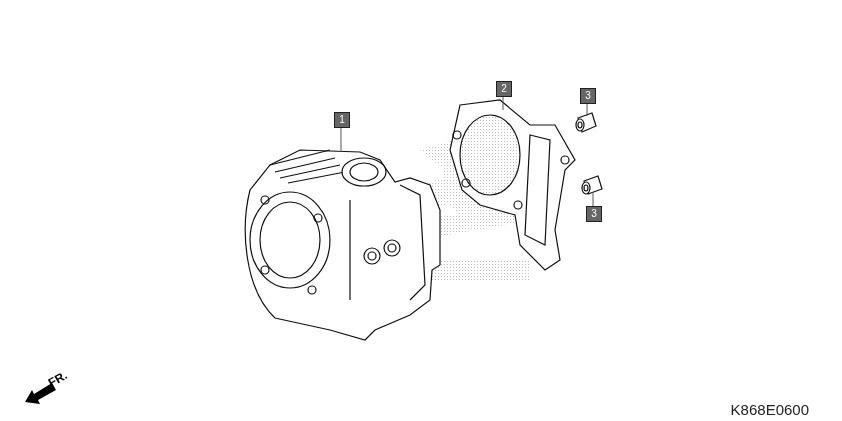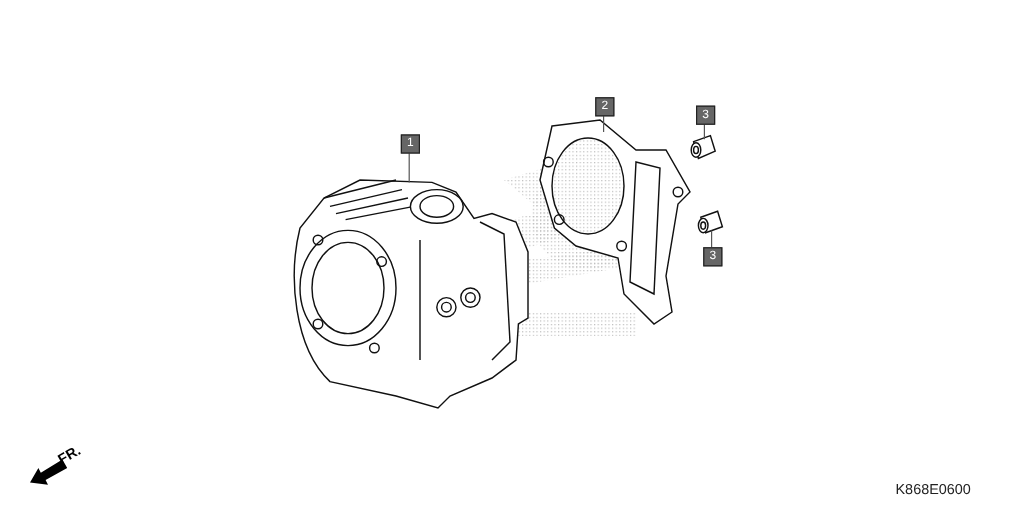--- a/index.html
+++ b/index.html
@@ -1,19 +1,19 @@
 <!DOCTYPE html>
 <html><head>
 <meta charset="utf-8">
 <style>
   html, body { margin:0; padding:0; background:#ffffff; }
   body { width:842px; height:421px; position:relative; overflow:hidden; font-family:"Liberation Sans", sans-serif; }
   .canvas { position:absolute; left:0; top:0; width:842px; height:421px; }
   .label-box { position:absolute; width:14px; height:14px; background:#666666; border:1px solid #222222; color:#ffffff; font-size:10px; line-height:14px; text-align:center; font-family:"Liberation Sans", sans-serif; }
-  .code { position:absolute; right:33px; top:401px; font-size:12px; color:#222222; font-family:"Liberation Sans", sans-serif; }
+  .code { position:absolute; right:33px; top:401px; font-size:15px; color:#222222; font-family:"Liberation Sans", sans-serif; }
   .fr-text { position:absolute; left:48px; top:372px; font-weight:bold; font-size:12px; transform:rotate(-30deg); font-family:"Liberation Sans", sans-serif; }
 </style>
 </head>
 <body>
 
 <svg class="canvas" viewBox="0 0 842 421" xmlns="http://www.w3.org/2000/svg">
   <defs>
     <pattern id="dots" width="3" height="3" patternUnits="userSpaceOnUse">
       <rect x="0" y="0" width="1" height="1" fill="#bdbdbd"></rect>
     </pattern>

